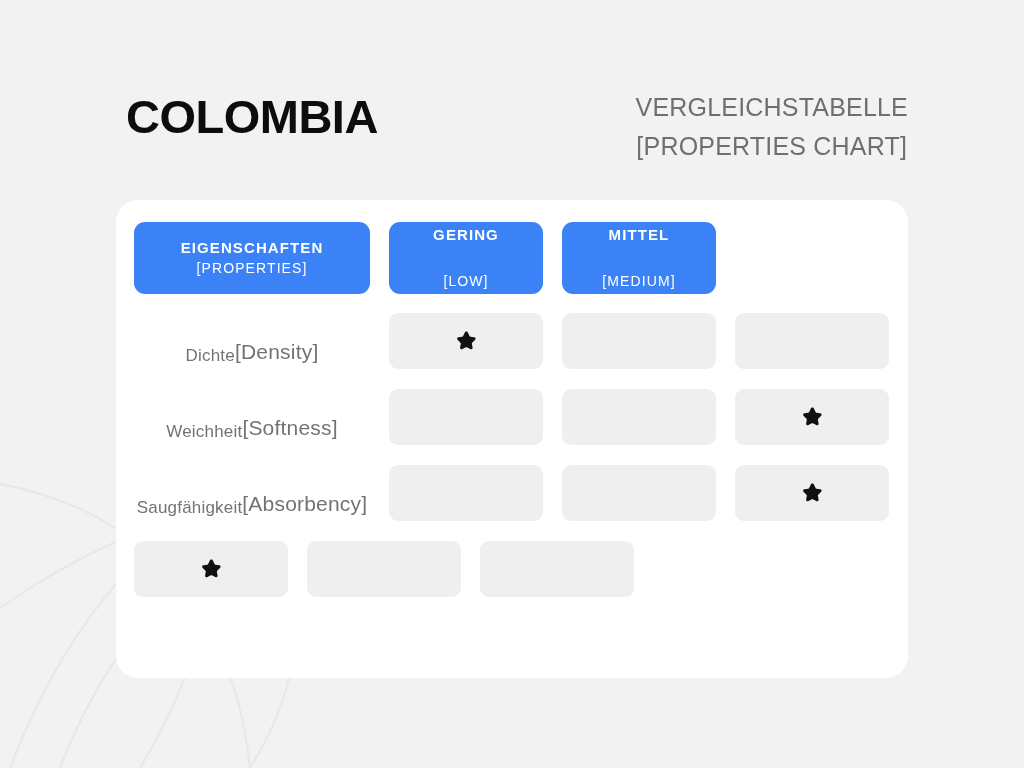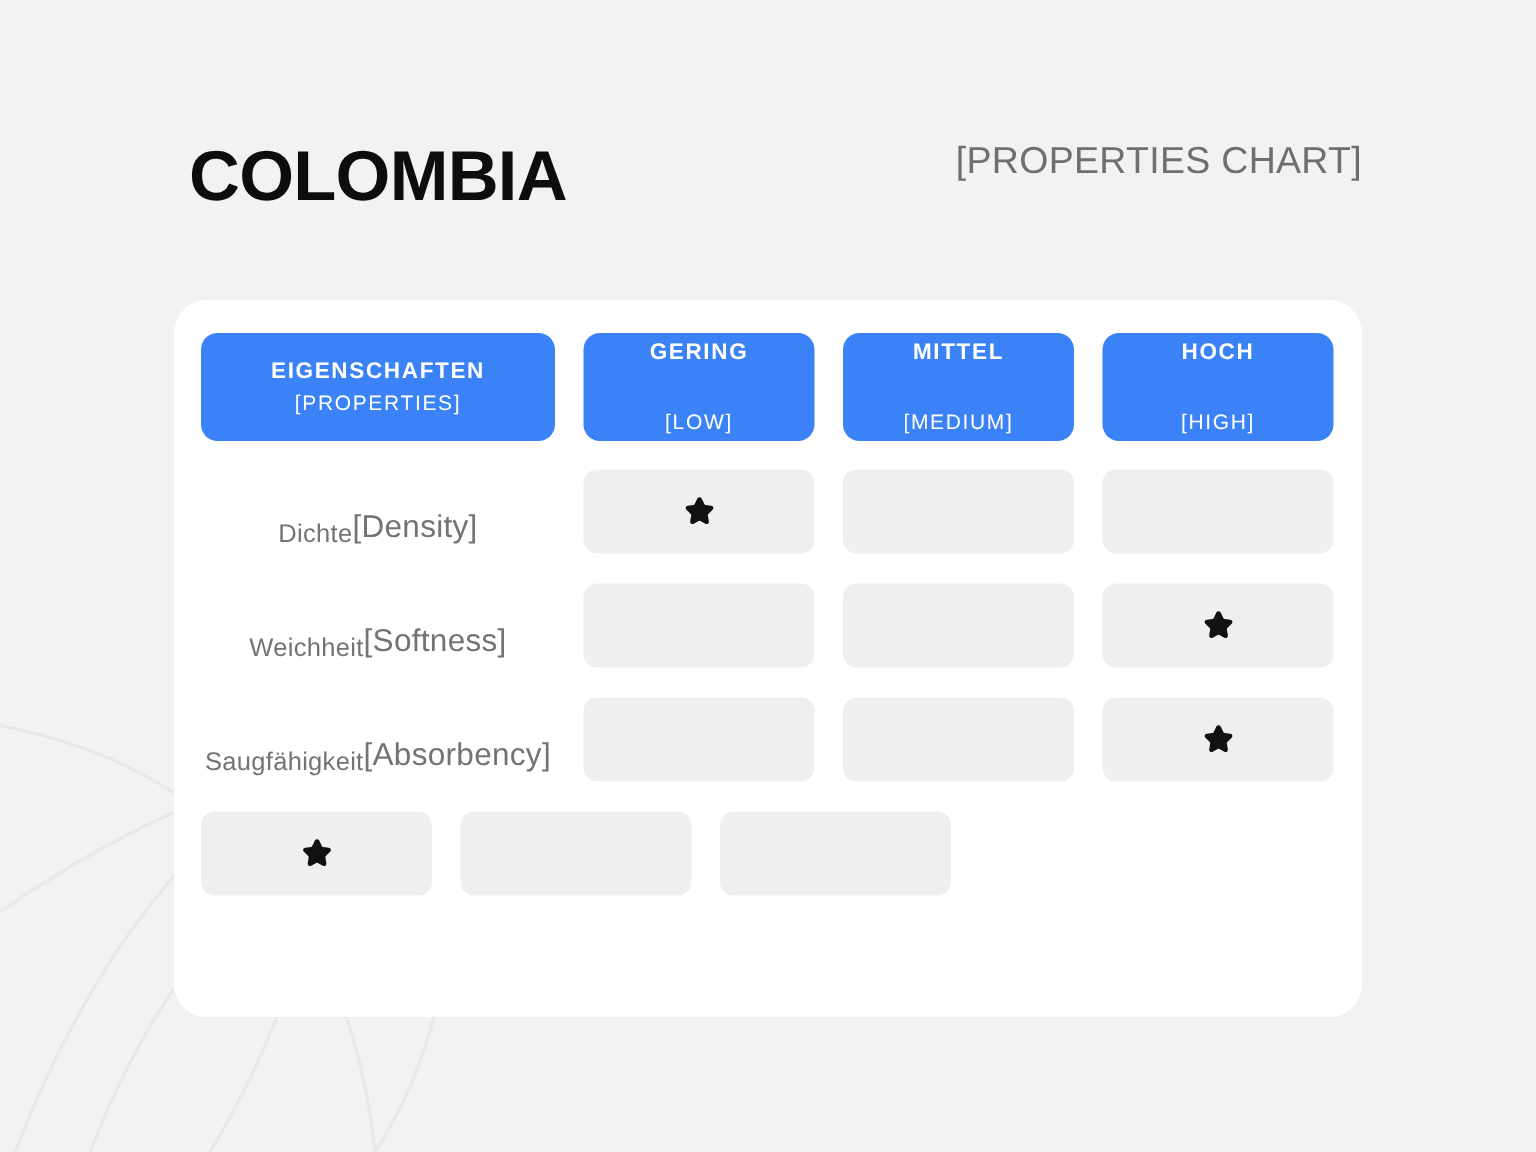--- a/index.html
+++ b/index.html
@@ -171,44 +171,41 @@
     <path d="M 10 330 C 60 200, 130 110, 235 45"></path>
     <path d="M 140 330 C 200 230, 225 130, 210 44"></path>
     <path d="M 250 330 C 300 250, 310 170, 272 96"></path>
     <path d="M 60 330 C 95 240, 140 175, 215 120"></path>
   </g>
 </svg>
 
 <div class="header">
   <div class="title">COLOMBIA</div>
   <div class="subtitle">
+    <span class="sub-line">VERGLEICHSTABELLE</span>
     <span class="sub-line">[PROPERTIES CHART]</span>
   </div>
 </div>
 
 <div class="card">
   <div class="table">
 
     <div class="row header-row">
       <div class="hcell col-prop">
         <span class="l1">EIGENSCHAFTEN</span>
         <span class="l2">[PROPERTIES]</span>
       </div>
       <div class="hcell col-level">
         <span class="l1">GERING</span>
         <span class="l2">[LOW]</span>
       </div>
       <div class="hcell col-level">
         <span class="l1">MITTEL</span>
         <span class="l2">[MEDIUM]</span>
       </div>
-      <div class="hcell col-level">
-        <span class="l1">HOCH</span>
-        <span class="l2">[HIGH]</span>
-      </div>
     </div>
 
     <div class="row data-row">
       <div class="rowlabel col-prop">
         <span class="l1">Dichte</span>
         <span class="l2">[Density]</span>
       </div>
       <div class="cell col-level">
         <svg class="star-svg" viewBox="0 0 24 24">
           <path fill="#111111" d="M12 1.6c.76 0 1.2.52 1.52 1.2l1.68 3.5c.2.42.45.6.92.67l3.86.57c.76.11 1.3.45 1.48 1.14.18.69-.12 1.23-.67 1.77l-2.8 2.74c-.33.33-.42.64-.33 1.1l.66 3.85c.13.76-.03 1.35-.6 1.78-.57.42-1.17.36-1.85 0l-3.44-1.82c-.42-.22-.75-.22-1.17 0l-3.44 1.82c-.68.36-1.28.42-1.85 0-.57-.43-.73-1.02-.6-1.78l.66-3.85c.09-.46 0-.77-.33-1.1l-2.8-2.74c-.55-.54-.85-1.08-.67-1.77.18-.69.72-1.03 1.48-1.14l3.86-.57c.47-.07.72-.25.92-.67l1.68-3.5c.32-.68.76-1.2 1.52-1.2z"></path>

